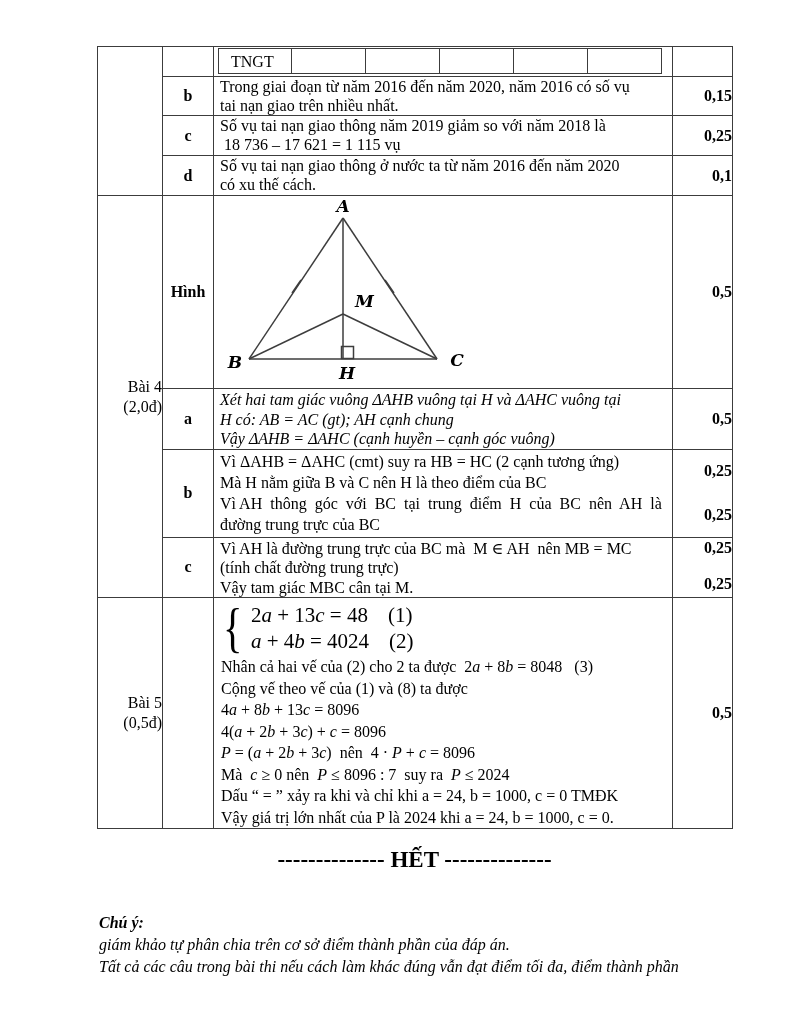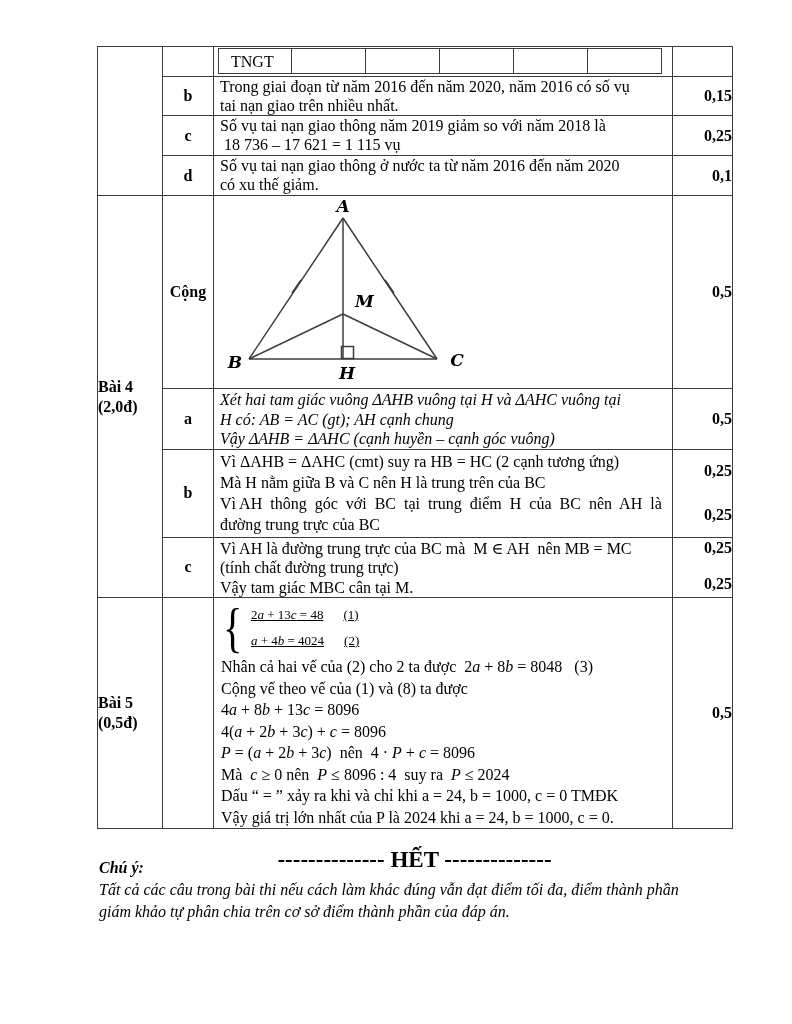--- a/index.html
+++ b/index.html
@@ -15,21 +15,21 @@
     position:absolute; left:97px; top:46px;
     border-collapse:collapse; table-layout:fixed;
     width:635px;
   }
   td {
     border:1px solid #3c3c3c;
     padding:0; overflow:hidden;
     vertical-align:middle;
     margin-top:24px;
   }
-  td.bai-cell { text-align:left; font-weight:bold; line-height:20px; }
+  td.bai-cell { text-align:right; font-weight:normal; line-height:20px; }
   td.label-cell { text-align:center; font-weight:bold; }
   td.score-cell { text-align:right; font-weight:bold; }
   td.content-cell { vertical-align:top; }
   .lines { padding:1px 4px 0 6px; }
   .line { white-space:pre-wrap; }
   .top-lines .line  { line-height:18.5px; }
   .a-lines  .line   { line-height:19.5px;font-style:italic; }
   .b-lines  .line   { line-height:21px; }
   .c-lines  .line   { line-height:19.5px; }
   
@@ -47,36 +47,36 @@
   .dual-c .s1 { margin-top:1px; }
   .dual-c .s2 { margin-top:18px; }
   
   .b5 { padding:3px 4px 0 7px; }
   .system { display:flex; align-items:center; margin:0 0 1px 2px; }
   .brace {
     font-size:54px; line-height:54px; font-weight:400;
     transform:scaleX(.75); transform-origin:left center;
     margin-right:2px;
   }
-  .eq-line { line-height:26px; font-size:13px; white-space:pre-wrap;text-decoration:underline; }
+  .eq-line { line-height:26px; font-size:21px; white-space:pre-wrap; }
   .eq-tag { margin-left:20px; }
   .b5-lines .line { line-height:21.5px; }
   .math i { font-style:italic; }
   
   .fig-wrap { width:459px; height:191px; }
   .fig-label {
     font-family:"DejaVu Serif","Liberation Serif",serif;
     font-style:italic; font-weight:bold; font-size:17px;
   }
   
   .het-line {
     position:absolute; left:97px; top:847px; width:635px;
     text-align:center; font-weight:bold; font-size:23px;
   }
-  .note-block { position:absolute; left:99px; top:857px; width:648px;font-family:Liberation Serif, serif; }
+  .note-block { position:absolute; left:99px; top:912px; width:648px;font-family:Liberation Serif, serif; }
   .note-title { font-weight:bold; font-style:italic; line-height:22px; }
   .note-line  { font-style:italic; line-height:22px; white-space:pre-wrap; }
 </style>
 </head>
 <body>
 
 <table class="answer-table">
   <colgroup>
     <col style="width:65px">
       <col style="width:51px">
@@ -121,32 +121,32 @@
           </div>
     </td>
     <td class="score-cell">0,25</td>
   </tr>
 
   <tr style="height:40px">
     <td class="label-cell">d</td>
     <td class="content-cell">
       <div class="lines top-lines">
             <div class="line">Số vụ tai nạn giao thông ở nước ta từ năm 2016 đến năm 2020</div>
-            <div class="line">có xu thế giảm.</div>
+            <div class="line">có xu thế cách.</div>
           </div>
     </td>
     <td class="score-cell">0,1</td>
   </tr>
 
   <tr style="height:193px">
     <td class="bai-cell" rowspan="4">
       <div>Bài 4</div>
       <div>(2,0đ)</div>
     </td>
-    <td class="label-cell">Cộng</td>
+    <td class="label-cell">Hình</td>
     <td class="content-cell">
       <div class="fig-wrap">
         <svg width="459" height="191" viewBox="0 0 459 191">
           <g stroke="#3d3d3d" stroke-width="1.5" fill="none">
             <line x1="129" y1="22" x2="35" y2="163"></line>
             <line x1="129" y1="22" x2="223" y2="163"></line>
             <line x1="35" y1="163" x2="223" y2="163"></line>
             <line x1="129" y1="22" x2="129" y2="163"></line>
             <line x1="129" y1="118" x2="35" y2="163"></line>
             <line x1="129" y1="118" x2="223" y2="163"></line>
@@ -175,21 +175,21 @@
           </div>
     </td>
     <td class="score-cell">0,5</td>
   </tr>
 
   <tr style="height:88px">
     <td class="label-cell">b</td>
     <td class="content-cell">
       <div class="lines b-lines">
             <div class="line">Vì ΔAHB = ΔAHC (cmt) suy ra HB = HC (2 cạnh tương ứng)</div>
-            <div class="line">Mà H nằm giữa B và C nên H là trung trên của BC</div>
+            <div class="line">Mà H nằm giữa B và C nên H là theo điểm của BC</div>
             <div class="line">Vì AH  thông  góc  với  BC  tại  trung  điểm  H  của  BC  nên  AH  là</div>
             <div class="line">đường trung trực của BC</div>
           </div>
     </td>
     <td class="score-cell score-top">
       <div class="dual-b">
         <div class="s1">0,25</div>
         <div class="s2">0,25</div>
       </div>
     </td>
@@ -226,30 +226,30 @@
             <div class="eq-line"><span><span class="math"><span>2</span><i>a</i><span> + 13</span><i>c</i><span> = 48</span></span></span><span class="eq-tag">(1)</span></div>
             <div class="eq-line"><span><span class="math"><i>a</i><span> + 4</span><i>b</i><span> = 4024</span></span></span><span class="eq-tag">(2)</span></div>
           </div>
         </div>
         <div class="lines b5-lines" style="padding:0">
               <div class="line">Nhân cả hai vế của (2) cho 2 ta được  <span class="math"><span>2</span><i>a</i><span> + 8</span><i>b</i><span> = 8048</span></span>   (3)</div>
               <div class="line">Cộng vế theo vế của (1) và (8) ta được</div>
               <div class="line"><span class="math"><span>4</span><i>a</i><span> + 8</span><i>b</i><span> + 13</span><i>c</i><span> = 8096</span></span></div>
               <div class="line"><span class="math"><span>4(</span><i>a</i><span> + 2</span><i>b</i><span> + 3</span><i>c</i><span>) + </span><i>c</i><span> = 8096</span></span></div>
               <div class="line"><span class="math"><i>P</i><span> = (</span><i>a</i><span> + 2</span><i>b</i><span> + 3</span><i>c</i><span>)</span></span>  nên  <span class="math"><span>4 · </span><i>P</i><span> + </span><i>c</i><span> = 8096</span></span></div>
-              <div class="line">Mà  <span class="math"><i>c</i><span> ≥ 0</span></span> nên  <span class="math"><i>P</i><span> ≤ 8096 : 4</span></span>  suy ra  <span class="math"><i>P</i><span> ≤ 2024</span></span></div>
+              <div class="line">Mà  <span class="math"><i>c</i><span> ≥ 0</span></span> nên  <span class="math"><i>P</i><span> ≤ 8096 : 7</span></span>  suy ra  <span class="math"><i>P</i><span> ≤ 2024</span></span></div>
               <div class="line">Dấu “ = ” xảy ra khi và chỉ khi a = 24, b = 1000, c = 0 TMĐK</div>
               <div class="line">Vậy giá trị lớn nhất của P là 2024 khi a = 24, b = 1000, c = 0.</div>
             </div>
       </div>
     </td>
     <td class="score-cell">0,5</td>
   </tr>
 </tbody>
   </table>
 
 <div class="het-line">-------------- HẾT --------------</div>
 
 <div class="note-block">
   <div class="note-title">Chú ý:</div>
+  <div class="note-line">giám khảo tự phân chia trên cơ sở điểm thành phần của đáp án.</div>
   <div class="note-line">Tất cả các câu trong bài thi nếu cách làm khác đúng vẫn đạt điểm tối đa, điểm thành phần</div>
-  <div class="note-line">giám khảo tự phân chia trên cơ sở điểm thành phần của đáp án.</div>
 </div>
 
 </body></html>

